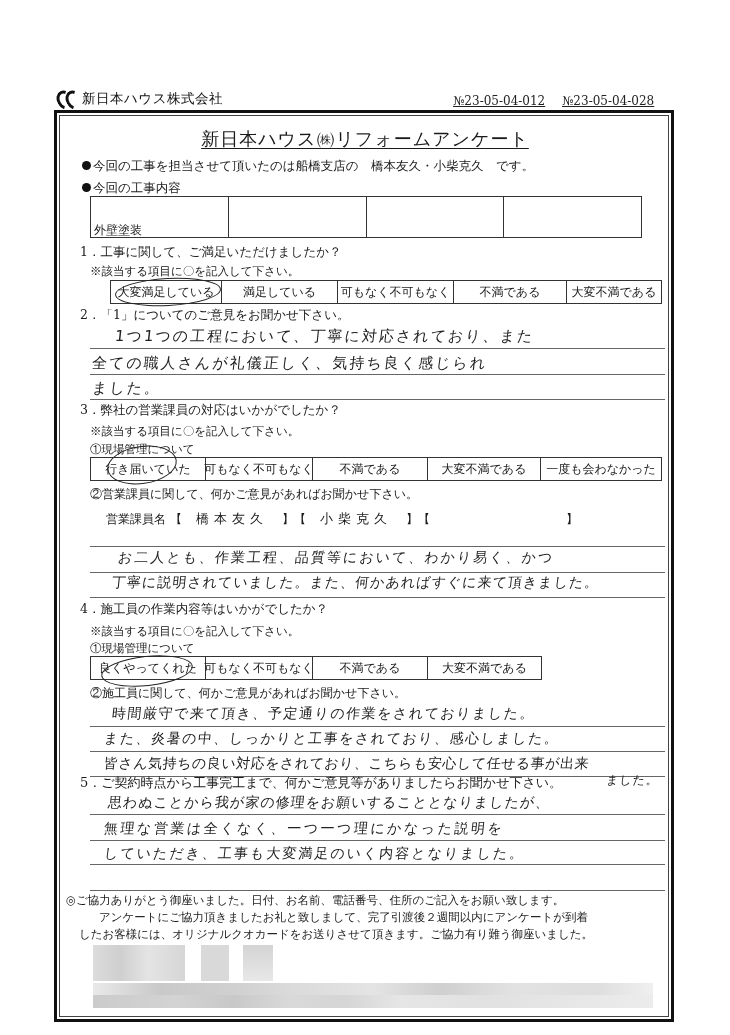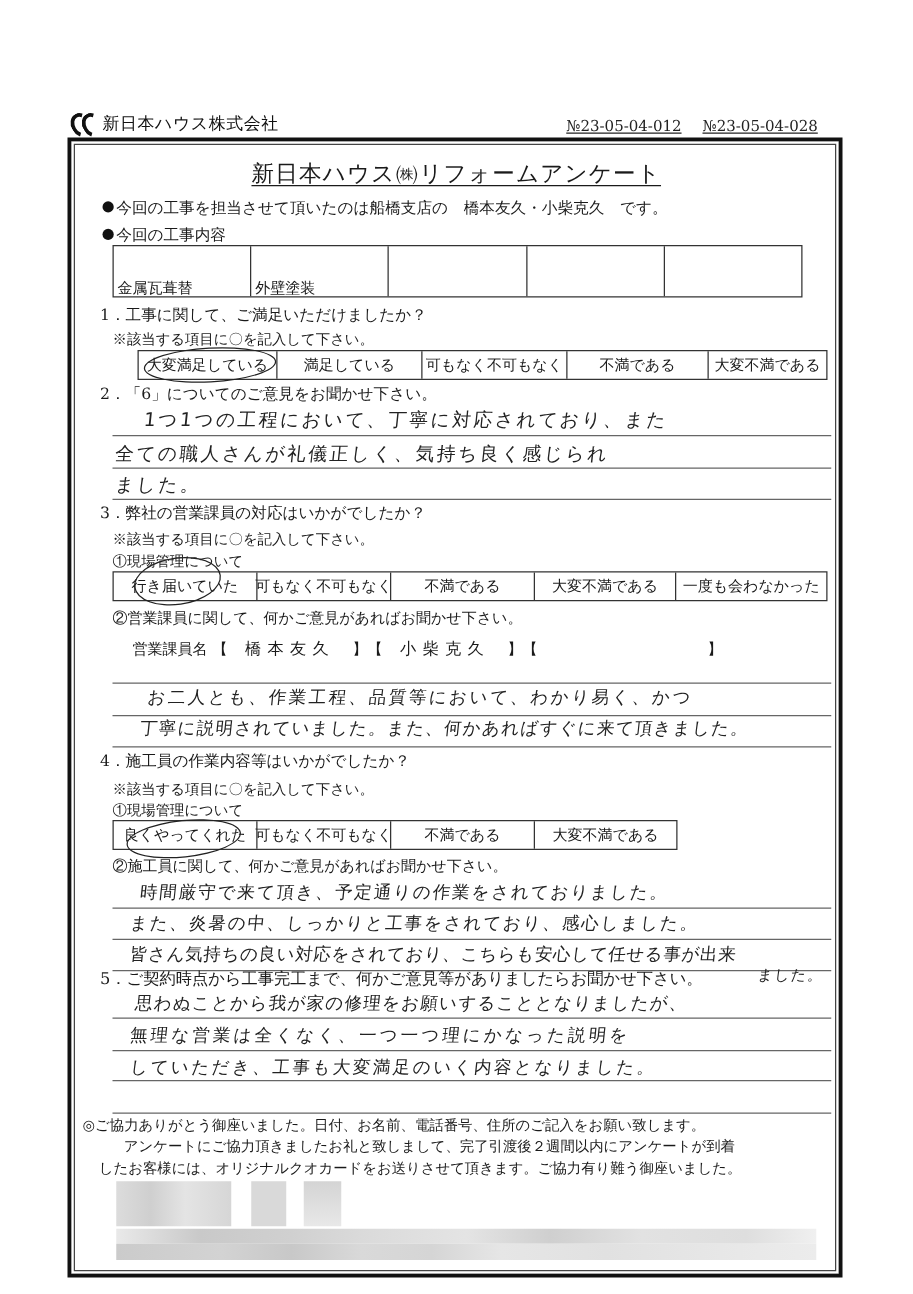--- a/index.html
+++ b/index.html
@@ -64,23 +64,20 @@
 
 <div class="abs line-text" style="left:82px; top:158px;">
   <span class="bullet"></span><span>今回の工事を担当させて頂いたのは船橋支店の　橋本友久・小柴克久　です。</span>
 </div>
 <div class="abs line-text" style="left:82px; top:180px;">
   <span class="bullet"></span><span>今回の工事内容</span>
 </div>
 
 <div class="abs work-table">
   <div class="work-cell">
-      <span>金属瓦葺替</span>
-    </div>
-  <div class="work-cell">
       <span>外壁塗装</span>
     </div>
   <div class="work-cell">
       <span></span>
     </div>
   <div class="work-cell">
       <span></span>
     </div>
   <div class="work-cell">
       <span></span>
@@ -101,21 +98,21 @@
       <span>可もなく不可もなく</span>
     </div>
   <div class="cell" style="width:112px;">
       <span>不満である</span>
     </div>
   <div class="cell" style="flex:1;">
       <span>大変不満である</span>
     </div>
 </div>
 
-<div class="abs line-text" style="left:80px; top:307px;">2．「6」についてのご意見をお聞かせ下さい。</div>
+<div class="abs line-text" style="left:80px; top:307px;">2．「1」についてのご意見をお聞かせ下さい。</div>
 <div class="ruled" style="left:90px; top:348px; width:575px;"></div>
 <div class="ruled" style="left:90px; top:374px; width:575px;"></div>
 <div class="ruled" style="left:90px; top:399px; width:575px;"></div>
 <div class="hand" style="left:115px; top:327px;">1つ1つの工程において、丁寧に対応されており、また</div>
 <div class="hand" style="left:92px; top:354px;">全ての職人さんが礼儀正しく、気持ち良く感じられ</div>
 <div class="hand" style="left:92px; top:379px;">ました。</div>
 
 <div class="abs line-text" style="left:80px; top:402px;">3．弊社の営業課員の対応はいかがでしたか？</div>
 <div class="abs small-text" style="left:90px; top:424px;">※該当する項目に〇を記入して下さい。</div>
 <div class="abs small-text" style="left:90px; top:442px;">①現場管理について</div>

